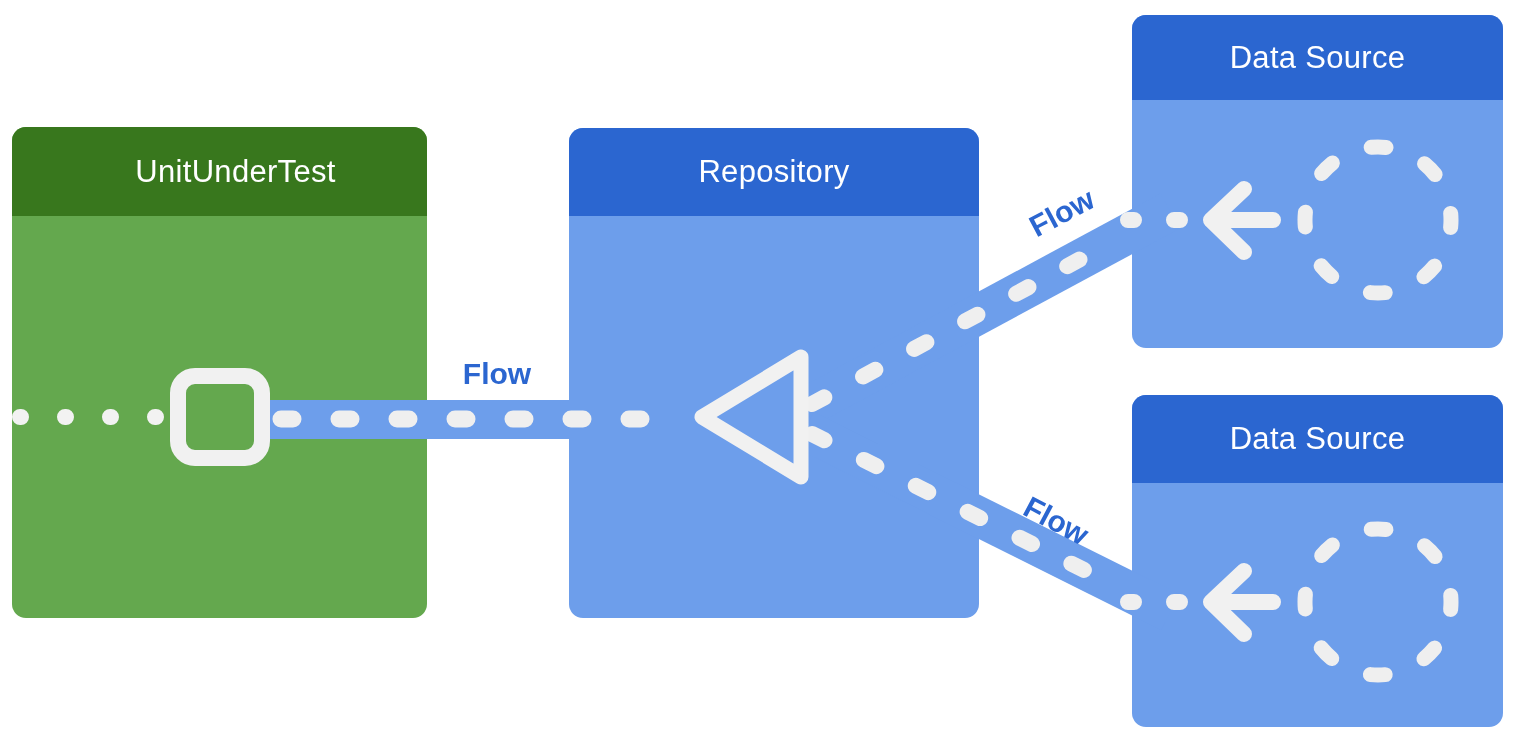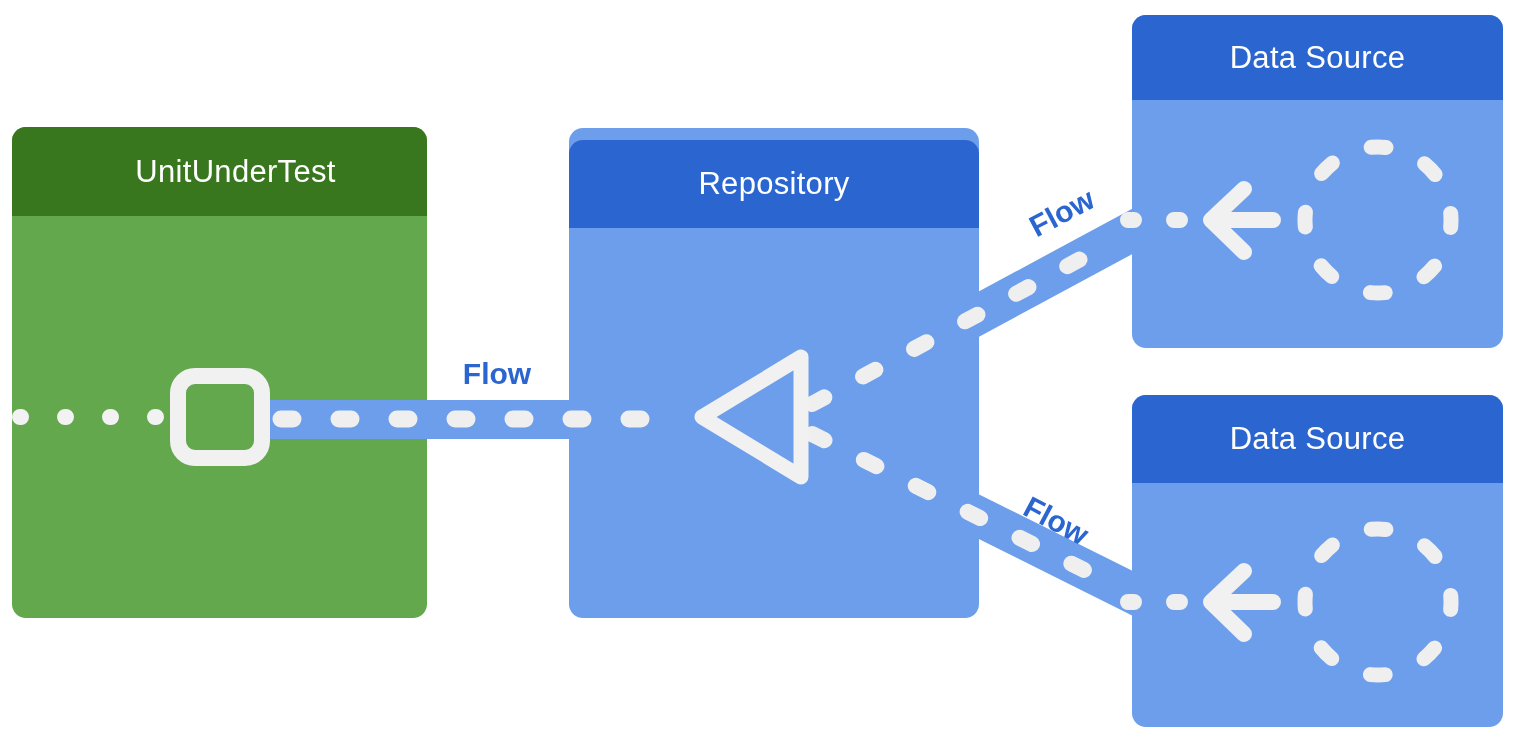--- a/index.html
+++ b/index.html
@@ -15,21 +15,21 @@
     position:absolute;top:0;left:0;right:0;
     border-radius:14px 14px 0 0;
     display:flex;align-items:center;justify-content:center;
   }
   .node-title{color:#ffffff;font-size:31px;letter-spacing:0.3px;}
 
   #uut{left:12px;top:127px;width:415px;height:491px;background:#64a84e;}
   #uut .node-header{height:89px;background:#38771d;padding-left:32px;}
 
   #repo{left:569px;top:128px;width:410px;height:490px;background:#6d9eeb;}
-  #repo .node-header{height:88px;background:#2b66d0;margin-top:12px;}
+  #repo .node-header{height:88px;background:#2b66d0;}
 
   #ds-top{left:1132px;top:15px;width:371px;height:333px;background:#6d9eeb;}
   #ds-top .node-header{height:85px;background:#2b66d0;}
 
   #ds-bottom{left:1132px;top:395px;width:371px;height:332px;background:#6d9eeb;}
   #ds-bottom .node-header{height:88px;background:#2b66d0;}
 
   svg.overlay{position:absolute;left:0;top:0;pointer-events:none;z-index:3;}
 
   .flow-label{

